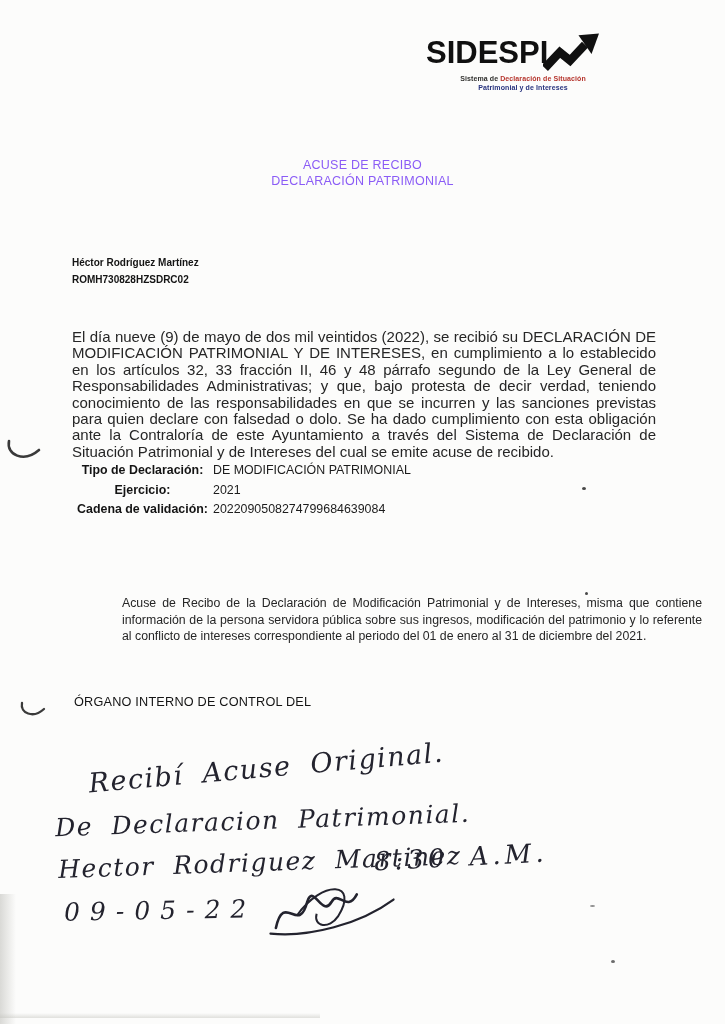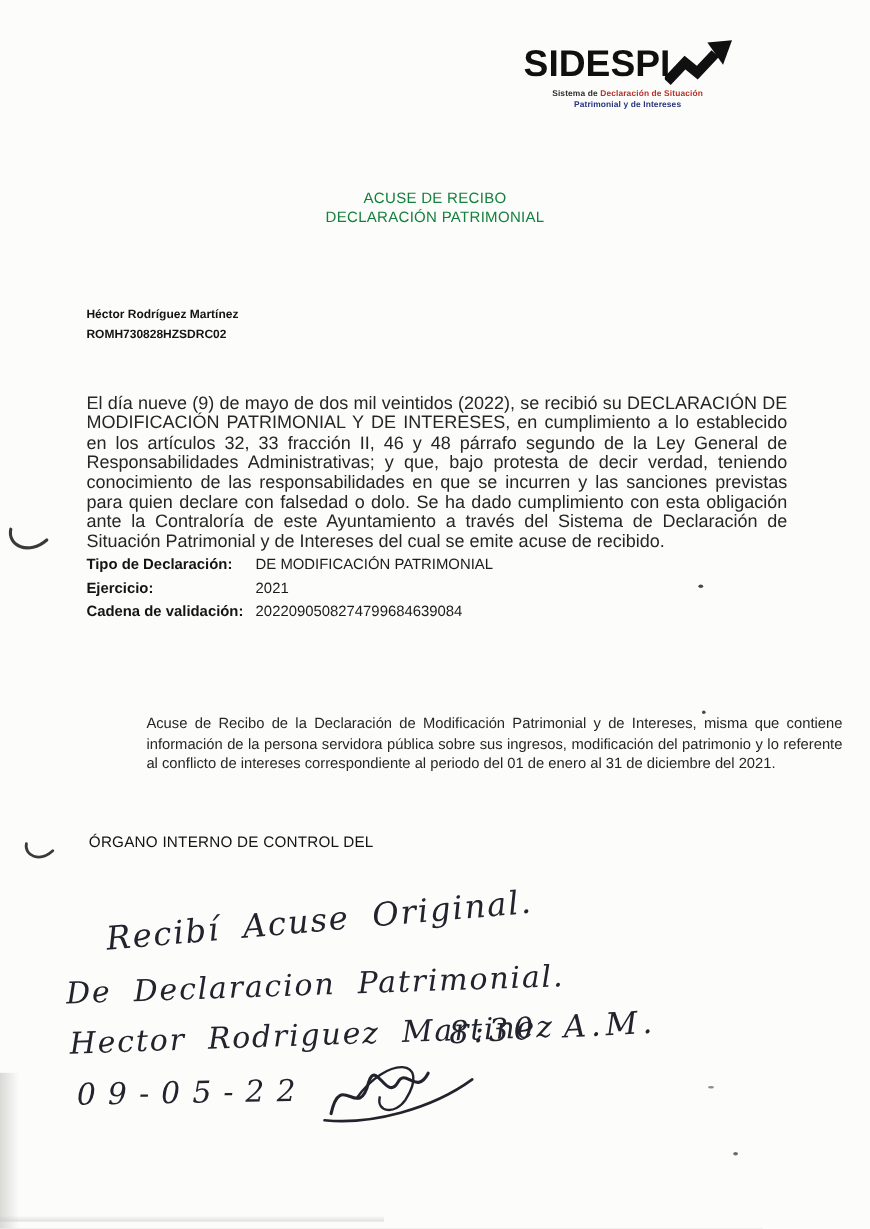--- a/index.html
+++ b/index.html
@@ -14,37 +14,37 @@
     background:var(--paper); color:var(--ink); overflow:hidden;
   }
   
   .page::before{content:""; position:absolute; left:0; bottom:6px; width:320px; height:5px;
     background:linear-gradient(to top,#c9c9c4,transparent); opacity:.55; pointer-events:none;}
   .page::after{content:""; position:absolute; left:0; bottom:0; width:16px; height:130px;
     background:linear-gradient(to right,#bdbdb8,transparent); opacity:.55; pointer-events:none;}
 
   
   .logo{position:absolute; top:36px; left:426px; width:194px; text-align:center;}
-  .logo-row{display:flex; align-items:flex-start; justify-content:center;}
+  .logo-row{display:flex; align-items:flex-start; justify-content:flex-start;}
   .brand{font-size:31px; font-weight:bold; color:var(--logo-black); letter-spacing:0; line-height:34px;}
   .logo-arrow{width:56px; height:42px; margin-left:-5px; margin-top:-3px;}
   .tagline{font-size:7px; font-weight:bold; line-height:9px; margin-top:-1px; letter-spacing:.1px;}
   .tag-dark{color:#30302e;}
   .tag-red{color:var(--tagline-red);}
   .tag-navy{color:var(--tagline-navy);}
 
   
   .doc-title{position:absolute; top:158px; left:0; width:100%; text-align:center;
-    font-size:12.5px; line-height:15.5px; letter-spacing:.25px; color:#15803d;}
+    font-size:12.5px; line-height:15.5px; letter-spacing:.25px; color:#8b5cf6;}
   .recipient{position:absolute; top:254px; left:72px; font-weight:bold;
     font-size:10px; line-height:17px; color:var(--heading-ink);}
   .body-par{position:absolute; top:311px; left:72px; width:584px;
     font-size:15px; line-height:16.4px; text-align:justify; color:var(--ink);margin-top:18px;}
   .details{position:absolute; top:464px; left:72px; font-size:12.4px; color:#1c1c1c;}
-  .detail-row{display:flex; line-height:13px; margin-bottom:6.6px;}
+  .detail-row{display:flex; line-height:13px; margin-bottom:6.6px;text-align:center;}
   .detail-label{font-weight:bold; width:141px; color:var(--heading-ink);}
   .footer-par{position:absolute; top:583px; left:74px; width:580px;
     font-size:12.3px; line-height:16.6px; text-align:justify; color:var(--ink);margin-left:48px;}
   .organ{position:absolute; top:695px; left:74px; font-weight:normal;
     font-size:12.7px; letter-spacing:.2px; color:var(--heading-ink);}
 
   
   .hand{position:absolute; font-family:"DejaVu Serif",cursive;
     font-style:italic; color:var(--hand-ink); white-space:nowrap;
     letter-spacing:1.5px; word-spacing:9px;}

